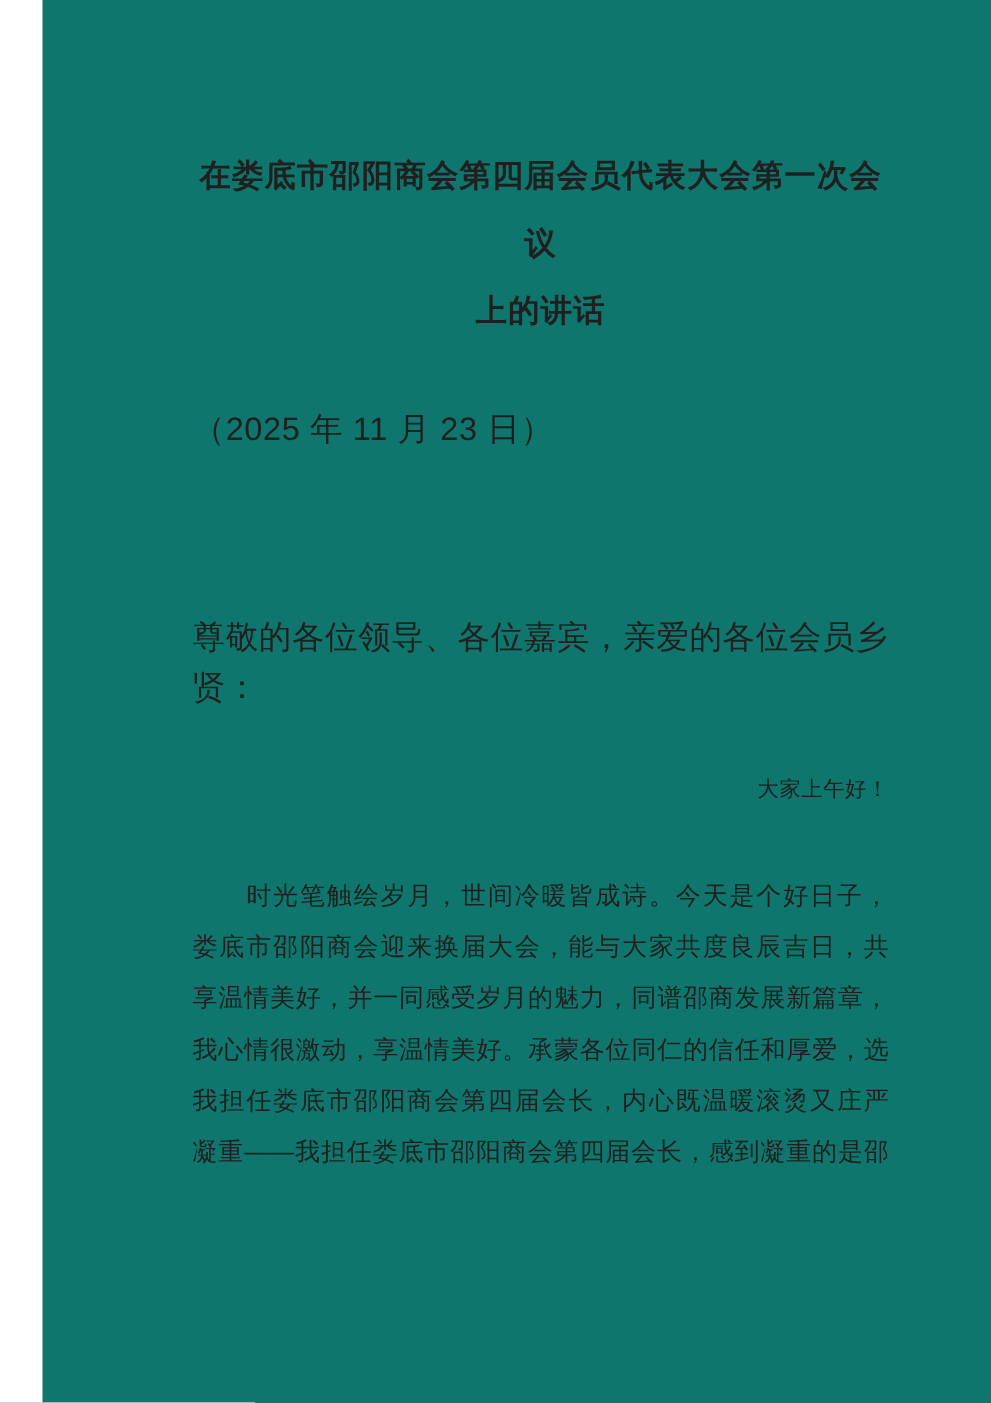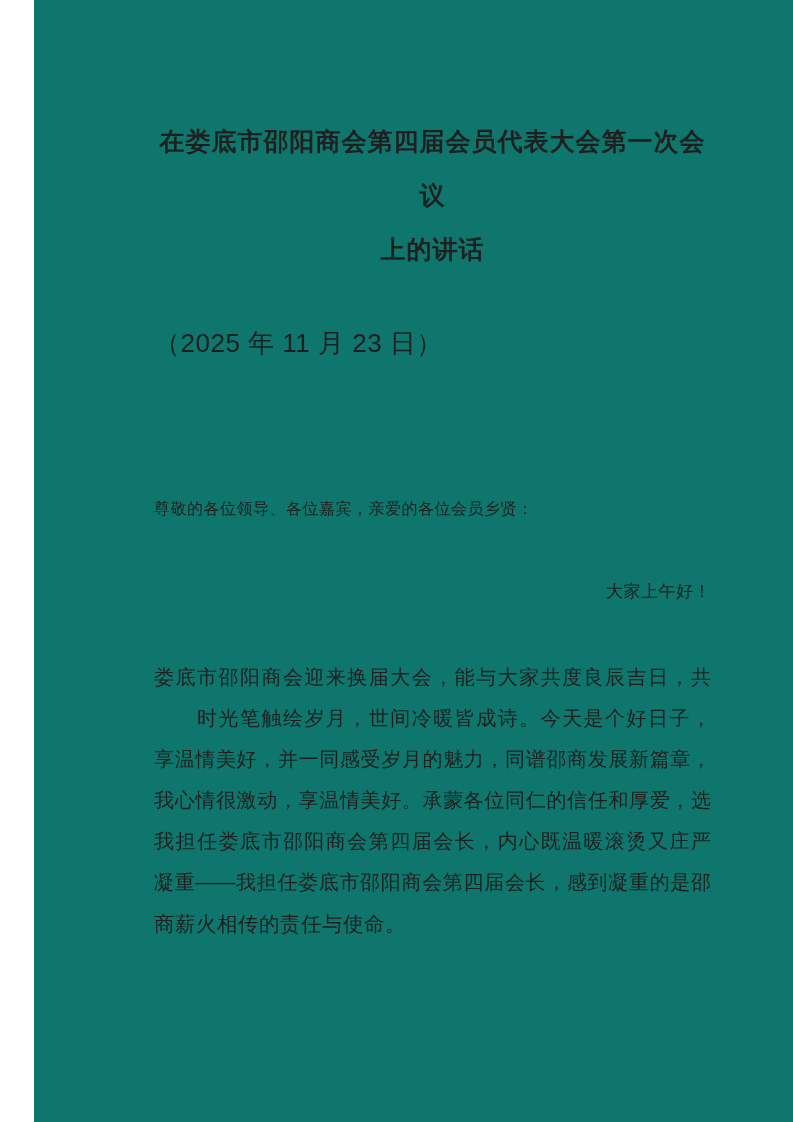--- a/index.html
+++ b/index.html
@@ -36,21 +36,21 @@
     letter-spacing: 0.5px;
   }
   .date-line {
     margin-top: 47px;
     font-size: 26px;
     line-height: 40px;
     letter-spacing: 0.5px;
   }
   .salutation {
     margin-top: 126px;
-    font-size: 16px;
+    font-size: 26px;
     line-height: 40px;
     letter-spacing: 0.5px;
   }
   .greeting {
     margin-top: 43px;
     font-size: 17px;
     line-height: 40px;
     letter-spacing: 0.5px;
     text-indent: 43px;
     text-align: right;
@@ -88,23 +88,22 @@
     </div>
 
 
     <div class="date-line">（2025 年 11 月 23 日）</div>
 
     <div class="salutation">尊敬的各位领导、各位嘉宾，亲爱的各位会员乡贤：</div>
 
     <div class="greeting">大家上午好！</div>
 
     <div class="paragraph">
+      <div class="line j ind">时光笔触绘岁月，世间冷暖皆成诗。今天是个好日子，</div>
       <div class="line j">娄底市邵阳商会迎来换届大会，能与大家共度良辰吉日，共</div>
-      <div class="line j ind">时光笔触绘岁月，世间冷暖皆成诗。今天是个好日子，</div>
       <div class="line j">享温情美好，并一同感受岁月的魅力，同谱邵商发展新篇章，</div>
       <div class="line j">我心情很激动，享温情美好。承蒙各位同仁的信任和厚爱，选</div>
       <div class="line j">我担任娄底市邵阳商会第四届会长，内心既温暖滚烫又庄严</div>
       <div class="line j">凝重——我担任娄底市邵阳商会第四届会长，感到凝重的是邵</div>
-      <div class="line last">商薪火相传的责任与使命。</div>
     </div>
 
   </div>
 </div>
 
 </body></html>

